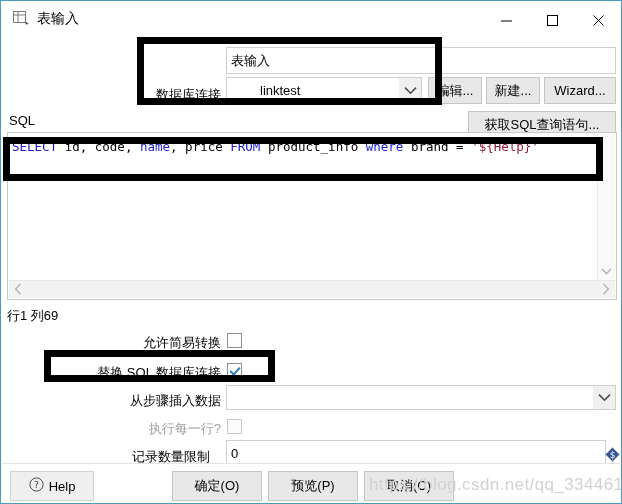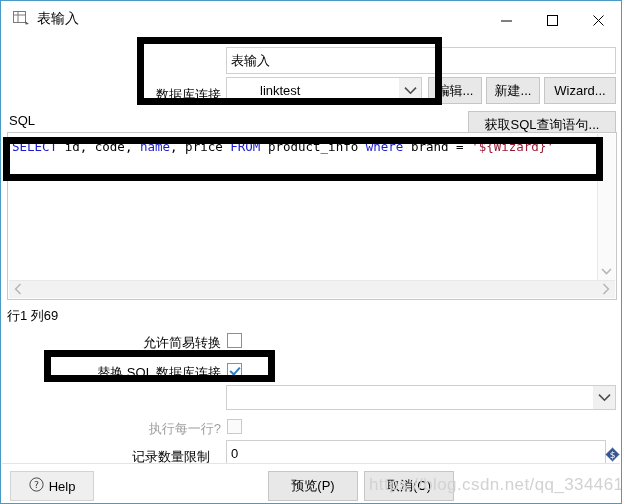--- a/index.html
+++ b/index.html
@@ -274,21 +274,21 @@
 
   <div class="btn" style="position:absolute; left:427px; top:76px; width:54px; height:27px;">编辑...</div>
   <div class="btn" style="position:absolute; left:485px; top:76px; width:54px; height:27px;">新建...</div>
   <div class="btn" style="position:absolute; left:543px; top:76px; width:72px; height:27px;">Wizard...</div>
 
   <div style="position:absolute; left:8px; top:112px; font-size:13px; color:#000;">SQL</div>
   <div class="btn" style="position:absolute; left:467px; top:110px; width:148px; height:27px;">获取SQL查询语句...</div>
 
   <div id="sqlbox">
     <div id="sqlcontent">
-      <div id="sqlline"><span class="kw">SELECT</span><span class="pln"> id, code, </span><span class="kw">name</span><span class="pln">, price </span><span class="kw">FROM</span><span class="pln"> product_info </span><span class="kw">where</span><span class="pln"> brand = </span><span class="str">'${Wizard}'</span></div>
+      <div id="sqlline"><span class="kw">SELECT</span><span class="pln"> id, code, </span><span class="kw">name</span><span class="pln">, price </span><span class="kw">FROM</span><span class="pln"> product_info </span><span class="kw">where</span><span class="pln"> brand = </span><span class="str">'${Help}'</span></div>
     </div>
     <div class="vsb">
       <span class="sb-arrow" style="right:3px; bottom:4px;">
         <svg width="11" height="7" viewBox="0 0 11 7">
             <path d="M1 1 L5.5 5.6 L10 1" fill="none" stroke="#b6b6b6" stroke-width="1.5"></path>
           </svg>
       </span>
     </div>
     <div class="hsb">
       <span class="sb-arrow" style="left:5px; top:2px;">
@@ -305,20 +305,21 @@
   </div>
 
   <div style="position:absolute; left:6px; top:306px; font-size:13px; color:#000;">行1 列69</div>
 
   <div class="lbl" style="position:absolute; left:110px; top:333px; width:110px;">允许简易转换</div>
   <div class="cbox" style="position:absolute; left:226px; top:332px;"></div>
 
   <div class="lbl" style="position:absolute; left:60px; top:363px; width:160px;">替换 SQL 数据库连接</div>
   <div class="cbox checked" style="position:absolute; left:226px; top:362px;"></div>
 
+  <div class="lbl" style="position:absolute; left:110px; top:391px; width:110px;">从步骤插入数据</div>
   <div class="combo" style="position:absolute; left:225px; top:384px; width:390px; height:25px;">
     <span class="cval"></span>
     <span class="carrow">
       <svg width="13" height="9" viewBox="0 0 13 9">
           <path d="M1 1.6 L6.5 7.2 L12 1.6" fill="none" stroke="#4d4d4d" stroke-width="1.6"></path>
         </svg>
     </span>
   </div>
 
   <div class="lbl dim" style="position:absolute; left:120px; top:419px; width:100px;">执行每一行?</div>
@@ -338,20 +339,21 @@
   <div class="btn flat" style="position:absolute; left:9px; top:470px; width:84px; height:30px; gap:5px;">
     <span>
       <svg width="15" height="15" viewBox="0 0 15 15">
         <circle cx="7.5" cy="7.5" r="6.6" fill="none" stroke="#4a4a4a" stroke-width="1"></circle>
         <text x="7.5" y="11" font-size="9.5" fill="#3a3a3a" text-anchor="middle" font-family="DejaVu Sans, sans-serif">?</text>
       </svg>
     </span>
     <span>Help</span>
   </div>
 
+  <div class="btn" style="position:absolute; left:171px; top:470px; width:90px; height:30px;">确定(O)</div>
   <div class="btn" style="position:absolute; left:363px; top:470px; width:90px; height:30px;">取消(C)</div>
   <div class="btn" style="position:absolute; left:267px; top:470px; width:90px; height:30px;">预览(P)</div>
 
   <div class="watermark">https://blog.csdn.net/qq_33446100</div>
 
   <div class="anno" style="left:136px; top:36px; width:305px; height:68px;"></div>
   <div class="anno" style="left:2px; top:136px; width:600px; height:44px;"></div>
   <div class="anno" style="left:43px; top:349px; width:231px; height:32px;"></div>
 
 </div>

